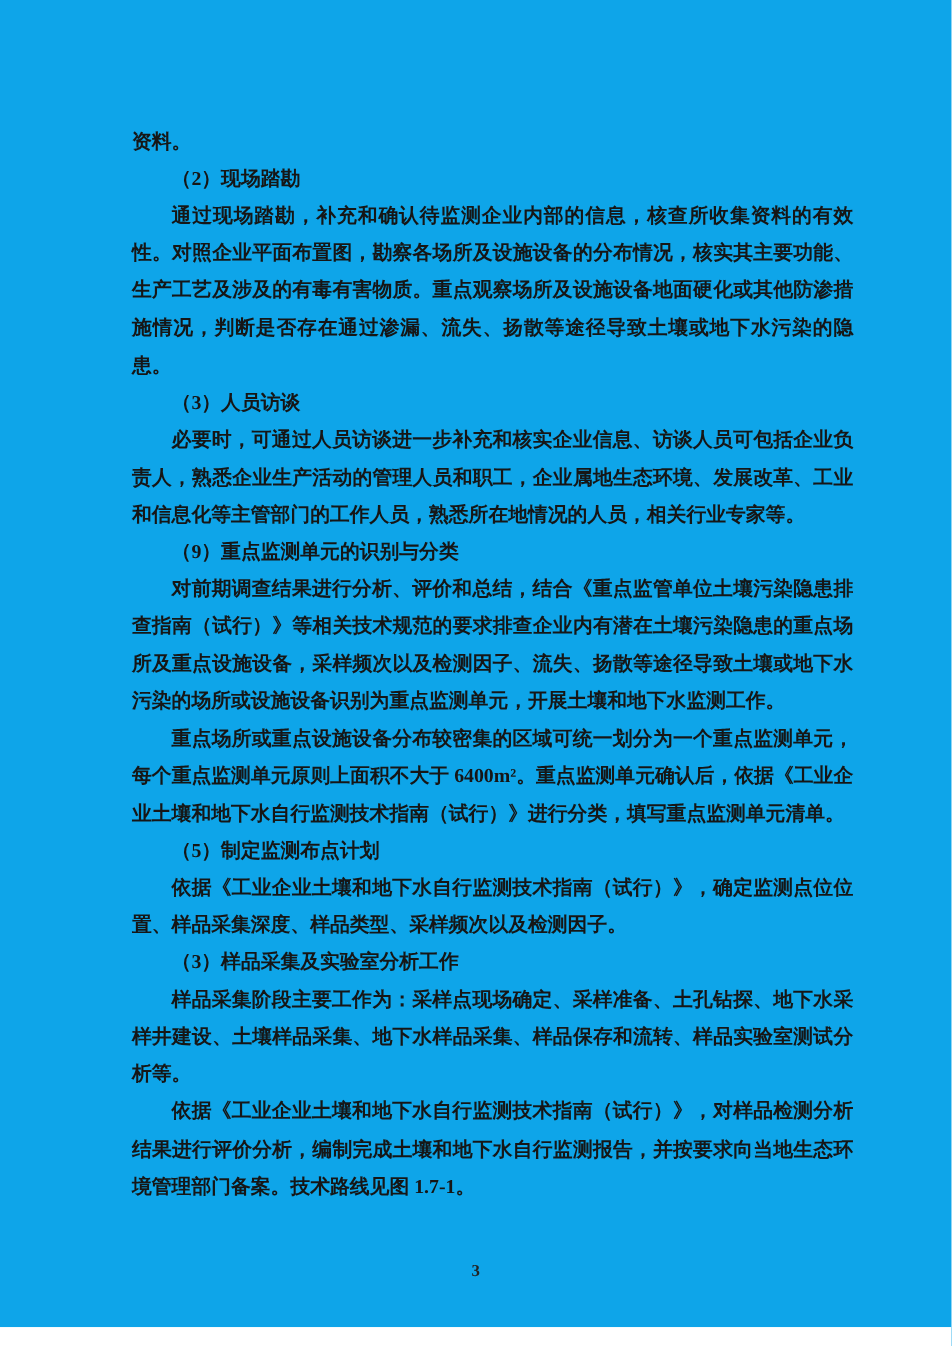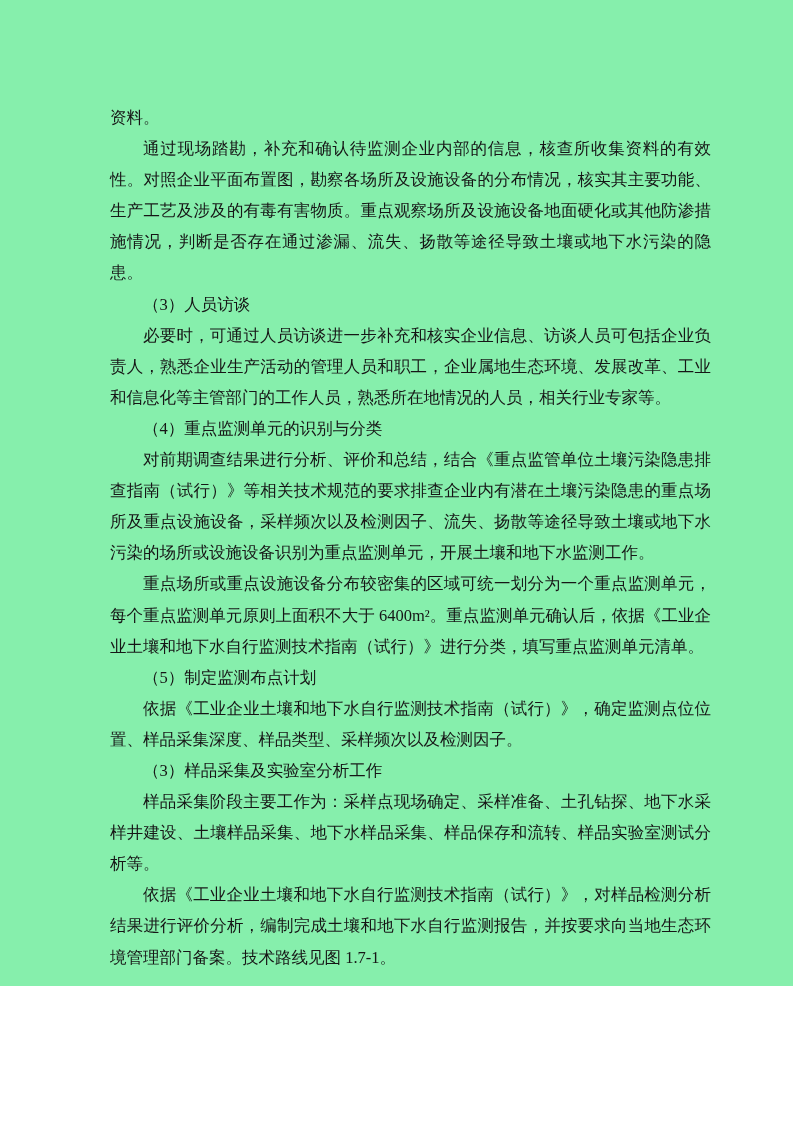--- a/index.html
+++ b/index.html
@@ -3,25 +3,26 @@
 <meta charset="utf-8">
 <style>
   html, body {
     margin: 0;
     padding: 0;
     background: #ffffff;
   }
   .page {
     position: relative;
     width: 793px;
-    height: 986px;
-    background: #86efac;
+    height: 1106px;
+    background: #0ea5e9;
     overflow: hidden;
     font-family: "Liberation Serif", "DejaVu Serif", serif;
     color: #161616;
+    font-weight: bold;
   }
   .content {
     position: absolute;
     left: 110px;
     top: 102px;
     width: 601px;
   }
   p.para {
     margin: 0;
     padding: 0;
@@ -46,24 +47,25 @@
     font-size: 14px;
     color: #222222;
   }
 </style>
 </head>
 <body>
 
 <div class="page">
   <div class="content">
     <p class="para noindent">资料。</p>
+    <p class="para">（2）现场踏勘</p>
     <p class="para">通过现场踏勘，补充和确认待监测企业内部的信息，核查所收集资料的有效性。对照企业平面布置图，勘察各场所及设施设备的分布情况，核实其主要功能、生产工艺及涉及的有毒有害物质。重点观察场所及设施设备地面硬化或其他防渗措施情况，判断是否存在通过渗漏、流失、扬散等途径导致土壤或地下水污染的隐患。</p>
     <p class="para">（3）人员访谈</p>
     <p class="para">必要时，可通过人员访谈进一步补充和核实企业信息、访谈人员可包括企业负责人，熟悉企业生产活动的管理人员和职工，企业属地生态环境、发展改革、工业和信息化等主管部门的工作人员，熟悉所在地情况的人员，相关行业专家等。</p>
-    <p class="para">（4）重点监测单元的识别与分类</p>
+    <p class="para">（9）重点监测单元的识别与分类</p>
     <p class="para">对前期调查结果进行分析、评价和总结，结合《重点监管单位土壤污染隐患排查指南（试行）》等相关技术规范的要求排查企业内有潜在土壤污染隐患的重点场所及重点设施设备，采样频次以及检测因子、流失、扬散等途径导致土壤或地下水污染的场所或设施设备识别为重点监测单元，开展土壤和地下水监测工作。</p>
     <p class="para">重点场所或重点设施设备分布较密集的区域可统一划分为一个重点监测单元，每个重点监测单元原则上面积不大于 6400m²。重点监测单元确认后，依据《工业企业土壤和地下水自行监测技术指南（试行）》进行分类，填写重点监测单元清单。</p>
     <p class="para">（5）制定监测布点计划</p>
     <p class="para">依据《工业企业土壤和地下水自行监测技术指南（试行）》，确定监测点位位置、样品采集深度、样品类型、采样频次以及检测因子。</p>
     <p class="para">（3）样品采集及实验室分析工作</p>
     <p class="para">样品采集阶段主要工作为：采样点现场确定、采样准备、土孔钻探、地下水采样井建设、土壤样品采集、地下水样品采集、样品保存和流转、样品实验室测试分析等。</p>
     <p class="para">依据《工业企业土壤和地下水自行监测技术指南（试行）》，对样品检测分析结果进行评价分析，编制完成土壤和地下水自行监测报告，并按要求向当地生态环境管理部门备案。技术路线见图 1.7-1。</p>
   </div>
   <div class="footer">
     <span class="page-number">3</span>

